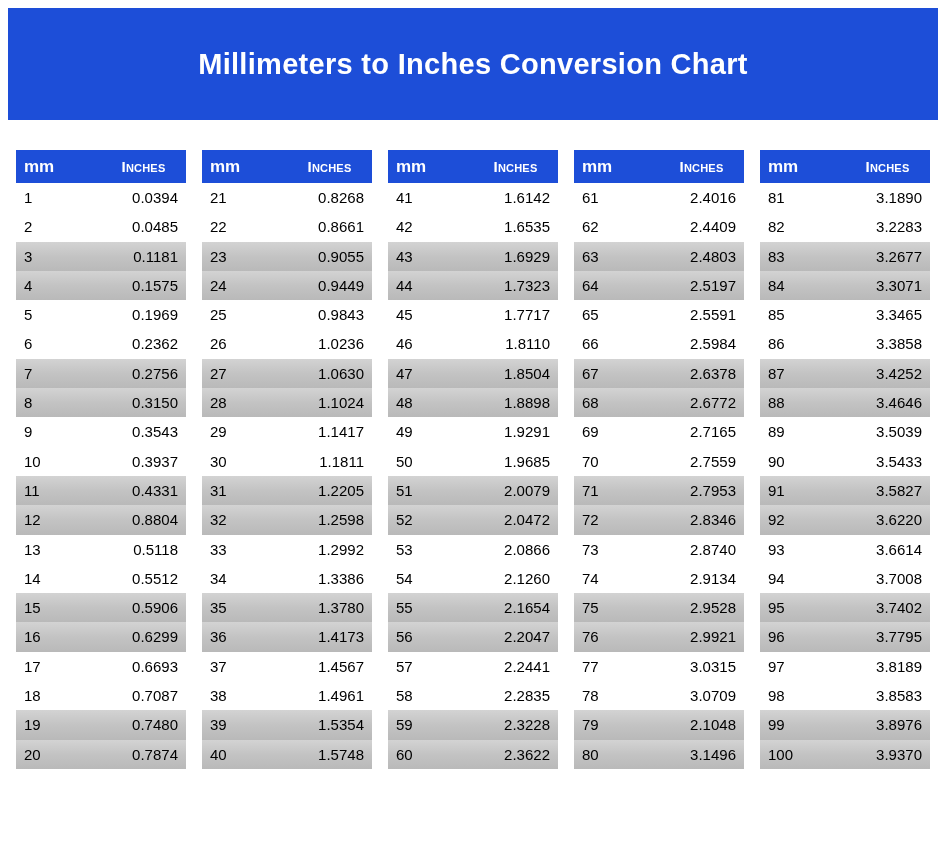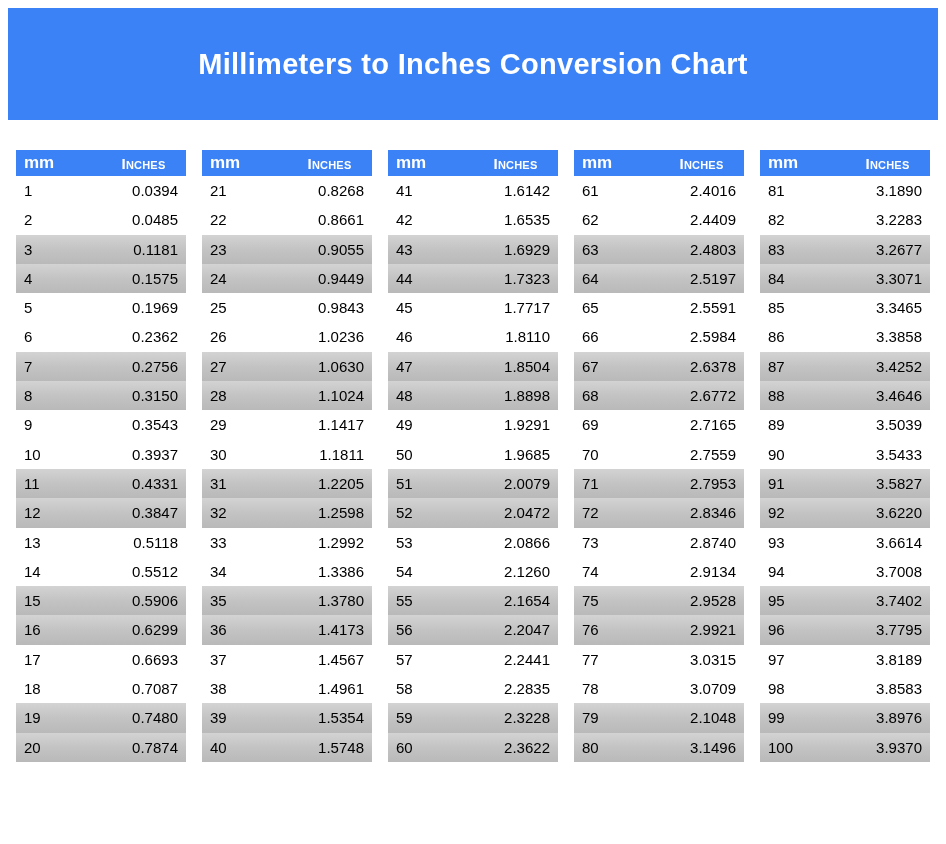--- a/index.html
+++ b/index.html
@@ -18,21 +18,21 @@
     width: 946px;
     height: 844px;
     background: #ffffff;
   }
   .title-bar {
     position: absolute;
     left: 8px;
     top: 8px;
     width: 930px;
     height: 112px;
-    background: #3b82f6;
+    background: #1d4ed8;
     display: flex;
     align-items: center;
     justify-content: center;
   }
   .title-text {
     color: #ffffff;
     font-size: 29px;
     font-weight: bold;
     letter-spacing: 0.3px;
     font-family: "Liberation Sans", sans-serif;
@@ -49,23 +49,23 @@
     width: 186px;
     box-sizing: border-box;
     padding: 0 8px;
   }
   .tbl {
     width: 100%;
     border-collapse: collapse;
     table-layout: fixed;
   }
   .tbl thead th {
-    background: #3b82f6;
+    background: #1d4ed8;
     color: #ffffff;
-    height: 26px;
+    height: 33px;
     vertical-align: middle;
     font-weight: bold;
     padding: 0 8px;
   }
   th.h-mm {
     text-align: left;
     font-size: 17px;
   }
   th.h-in {
     font-size: 15px;
@@ -145,21 +145,21 @@
             <tr class="band-light">
               <td class="c-mm">10</td>
               <td class="c-in">0.3937</td>
             </tr>
             <tr class="band-dark">
               <td class="c-mm">11</td>
               <td class="c-in">0.4331</td>
             </tr>
             <tr class="band-dark">
               <td class="c-mm">12</td>
-              <td class="c-in">0.3847</td>
+              <td class="c-in">0.8804</td>
             </tr>
             <tr class="band-light">
               <td class="c-mm">13</td>
               <td class="c-in">0.5118</td>
             </tr>
             <tr class="band-light">
               <td class="c-mm">14</td>
               <td class="c-in">0.5512</td>
             </tr>
             <tr class="band-dark">

